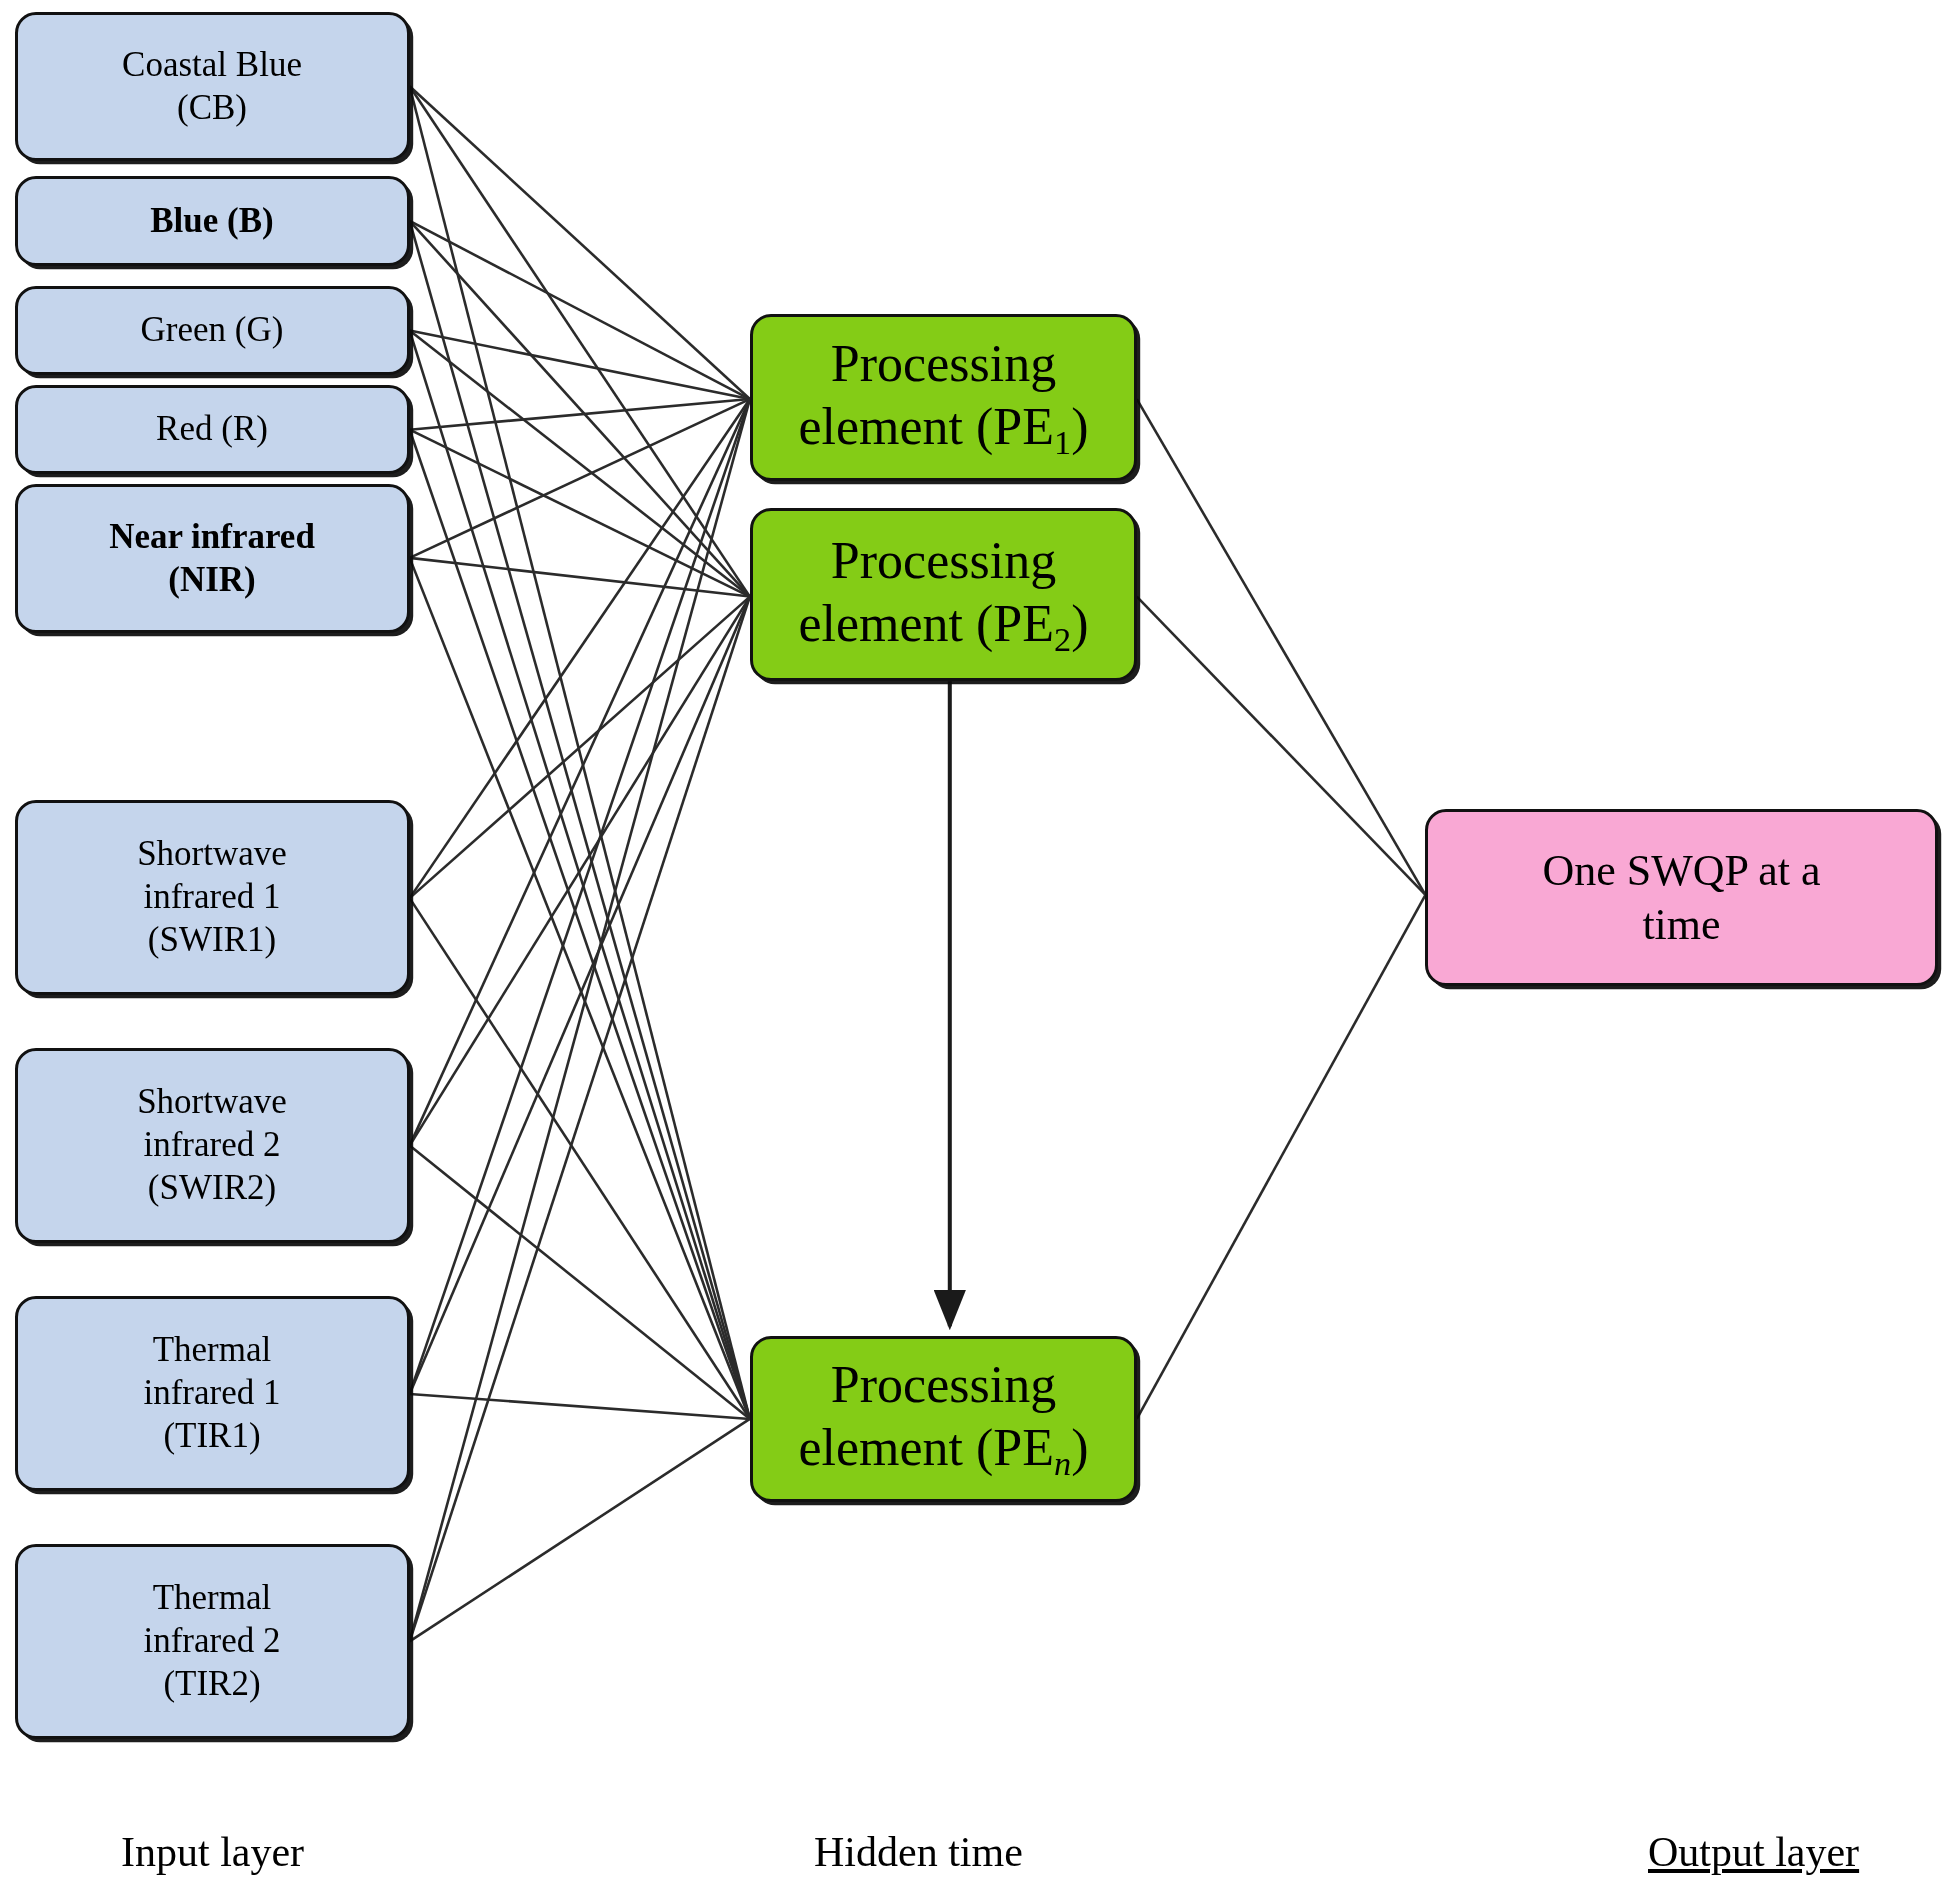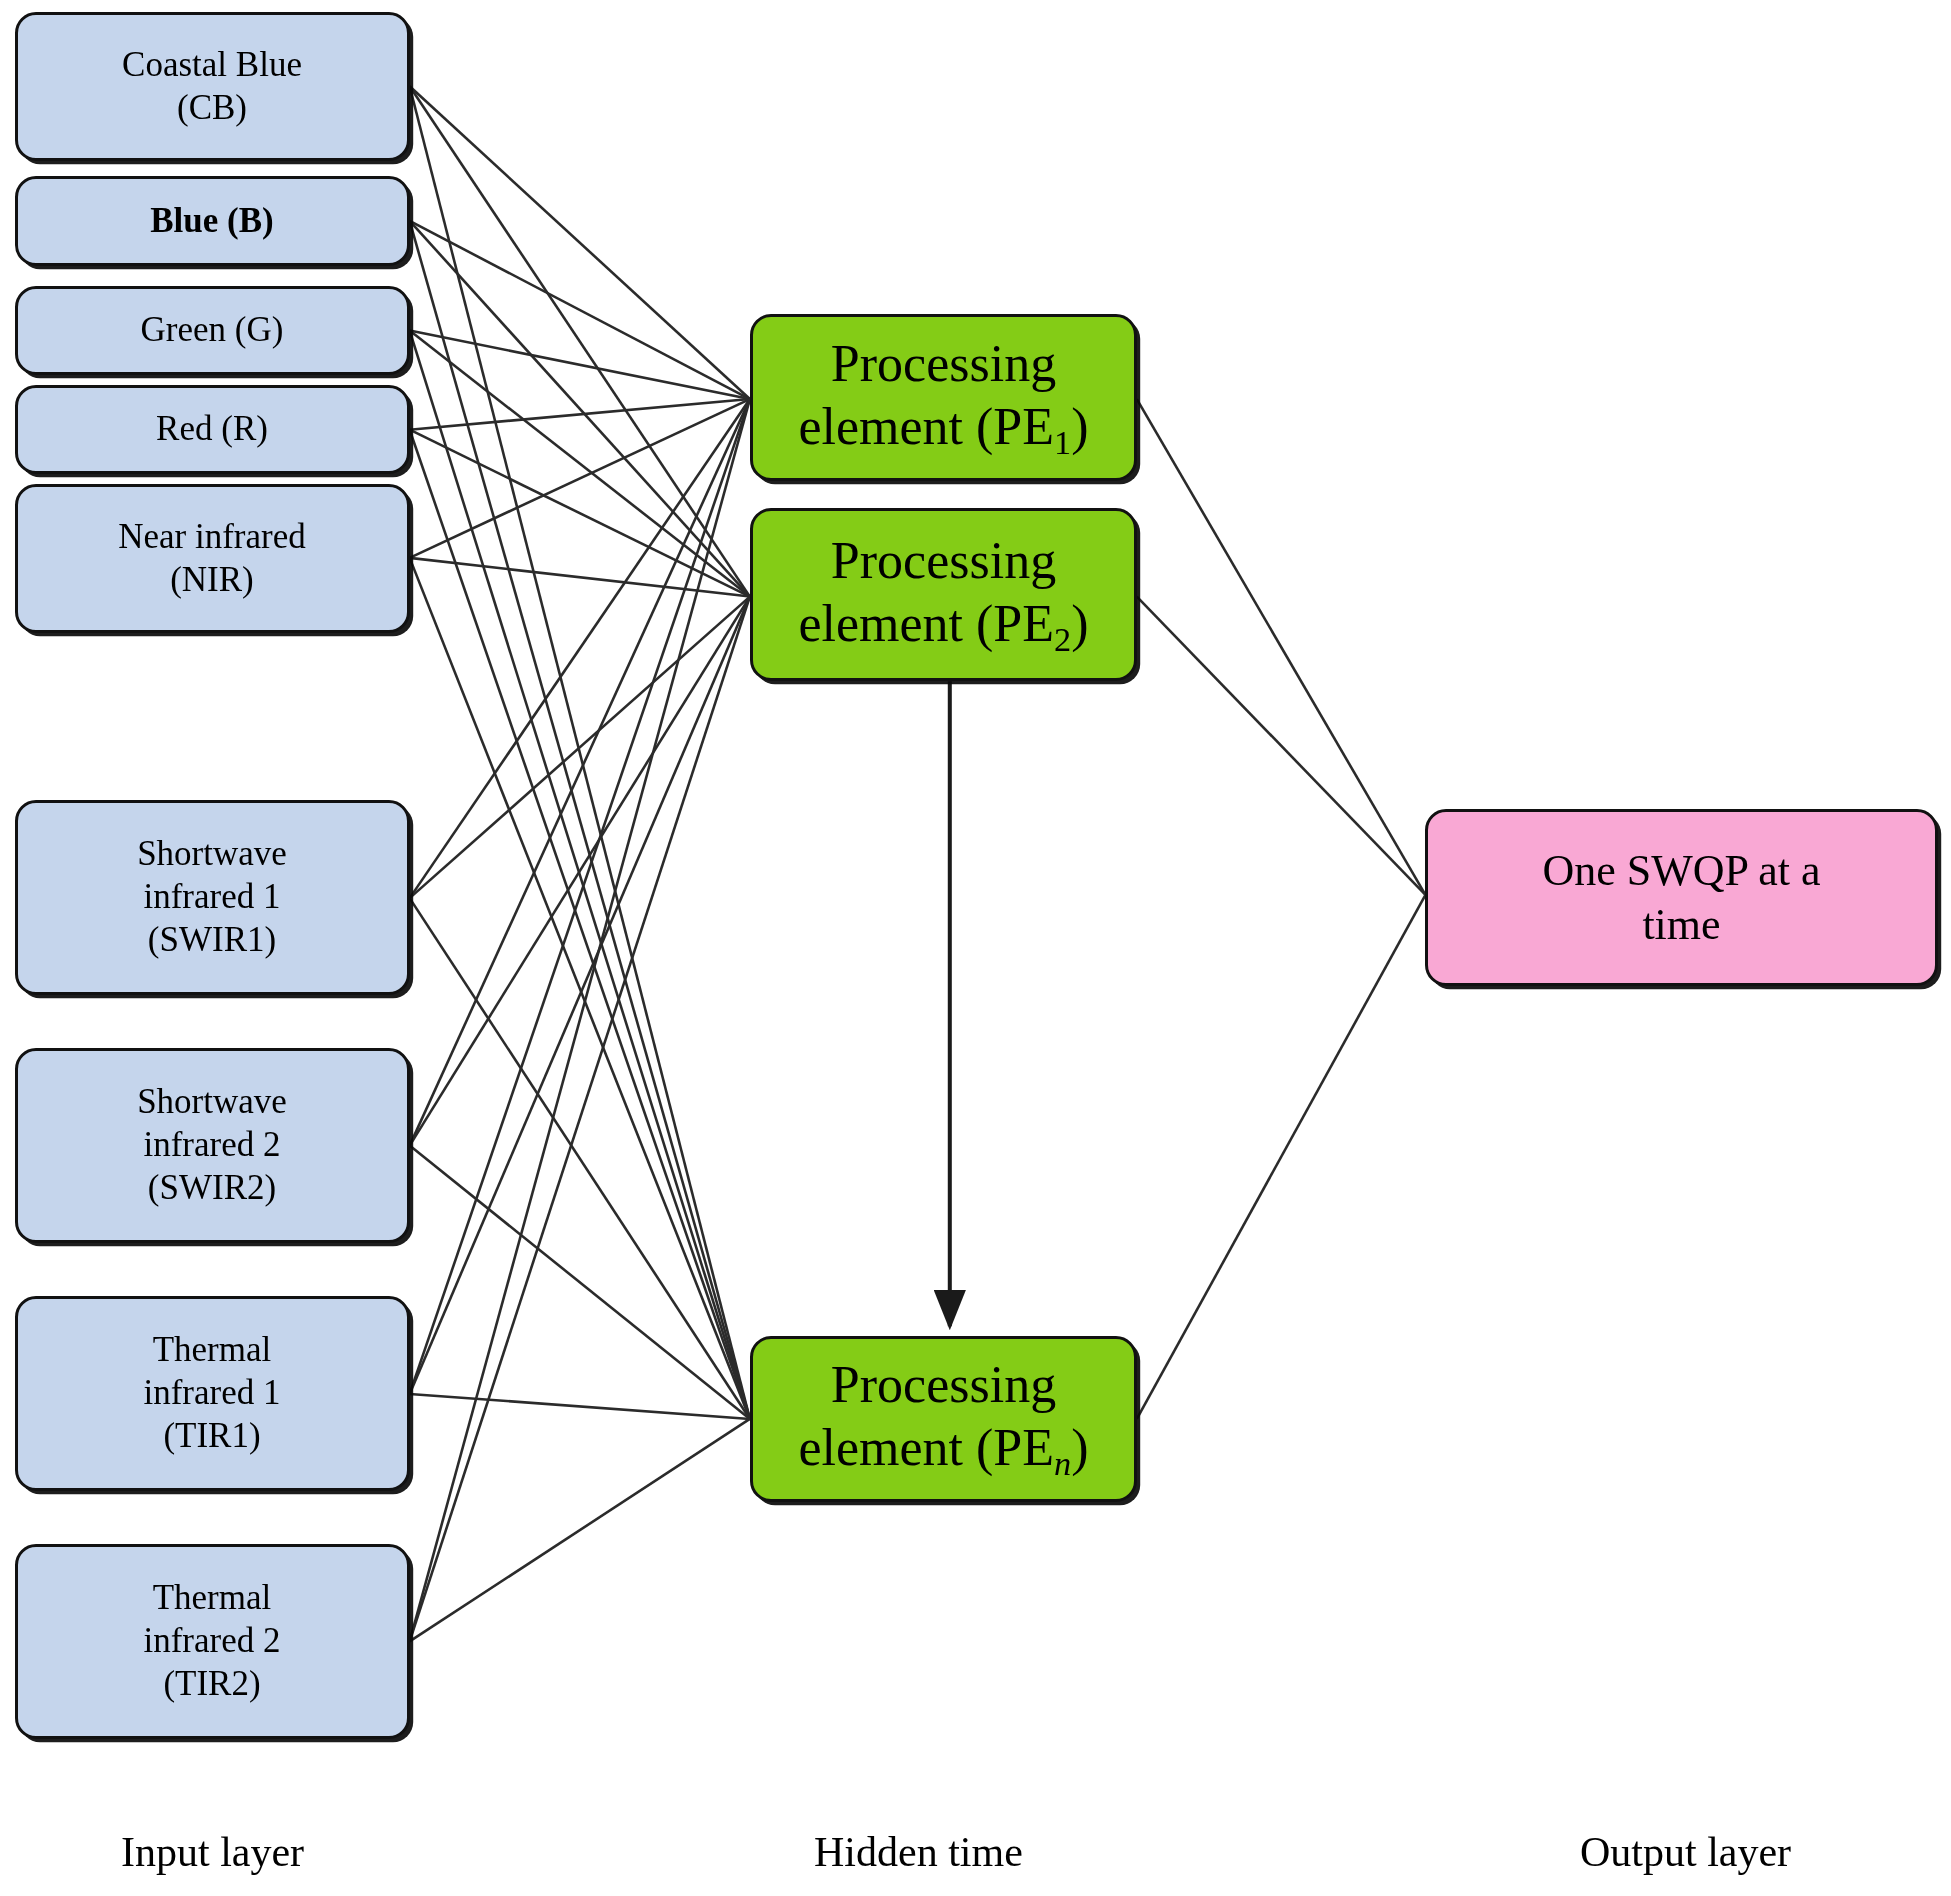--- a/index.html
+++ b/index.html
@@ -73,21 +73,21 @@
       </div>
       <div class="node in-node" style="left: 14.5px; top: 176px; width: 395px; height: 90px; font-weight: bold;">
         <span class="txt">Blue  (B)</span>
       </div>
       <div class="node in-node" style="left: 14.5px; top: 286px; width: 395px; height: 89px;">
         <span class="txt">Green (G)</span>
       </div>
       <div class="node in-node" style="left: 14.5px; top: 385px; width: 395px; height: 89px;">
         <span class="txt">Red (R)</span>
       </div>
-      <div class="node in-node" style="left: 14.5px; top: 484px; width: 395px; height: 149px;">
+      <div class="node in-node" style="left: 14.5px; top: 484px; width: 395px; height: 149px; font-weight: bold;">
         <span class="txt">Near infrared<br>(NIR)</span>
       </div>
       <div class="node in-node" style="left: 14.5px; top: 800px; width: 395px; height: 195px;">
         <span class="txt">Shortwave<br>infrared  1<br>(SWIR1)</span>
       </div>
       <div class="node in-node" style="left: 14.5px; top: 1048px; width: 395px; height: 195px;">
         <span class="txt">Shortwave<br>infrared  2<br>(SWIR2)</span>
       </div>
       <div class="node in-node" style="left: 14.5px; top: 1296px; width: 395px; height: 195px;">
         <span class="txt">Thermal<br>infrared  1<br>(TIR1)</span>
@@ -108,15 +108,15 @@
       </div>
     </div>
   <div id="output-nodes">
       <div class="node out-node" style="left: 1425px; top: 809px; width: 513px; height: 177px;">
         <span class="txt">One SWQP at a<br>time</span>
       </div>
     </div>
 
   <div class="layer-label" style="left: 121px; top: 1828px;">Input layer</div>
   <div class="layer-label" style="left: 814px; top: 1828px;">Hidden time</div>
-  <div class="layer-label" style="left: 1580px; top: 1828px;">Output layer</div>
+  <div class="layer-label" style="left: 1648px; top: 1828px; text-decoration: underline;">Output layer</div>
 </div>
 
 
 </body></html>

